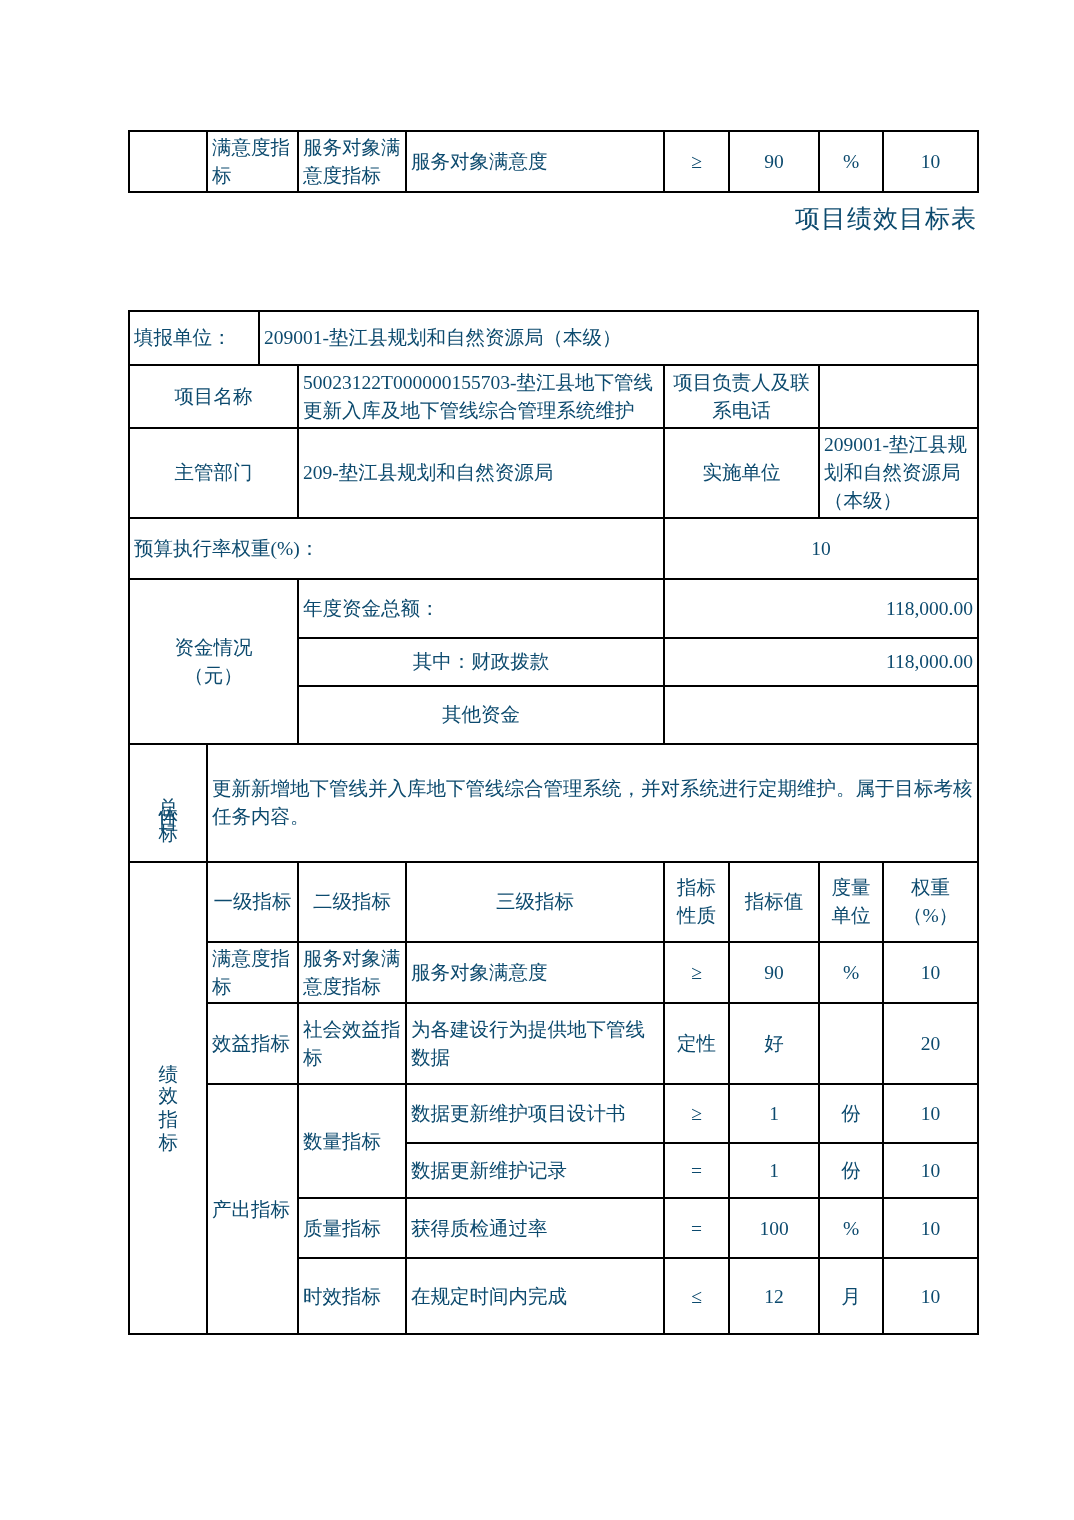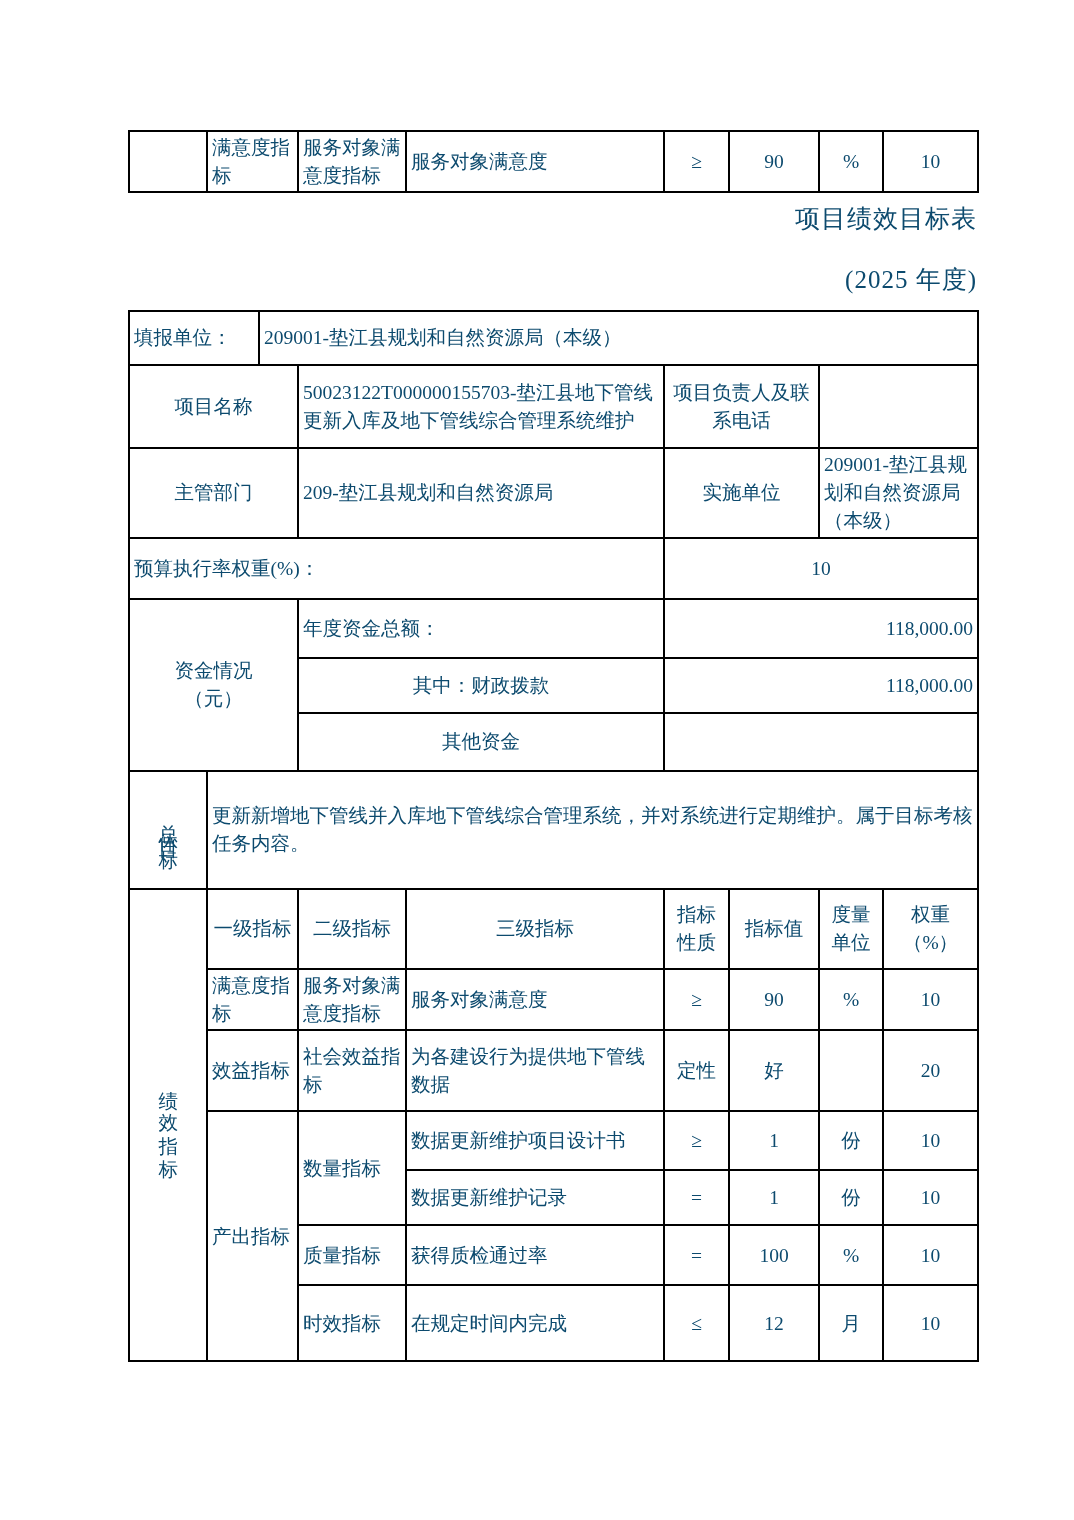--- a/index.html
+++ b/index.html
@@ -83,42 +83,41 @@
       <td class="l">服务对象满意度</td>
       <td class="c">≥</td>
       <td class="c">90</td>
       <td class="c">%</td>
       <td class="c">10</td>
     </tr>
   </tbody>
     </table>
 
   <div class="doc-title" id="title-line">项目绩效目标表</div>
-  <div class="doc-title" id="subtitle-line">(2025 年度)</div>
 
   <table class="grid" id="main-table">
     <colgroup>
       <col style="width:78px">
         <col style="width:52px">
         <col style="width:39px">
       <col style="width:108px">
         <col style="width:258px">
         <col style="width:65px">
       <col style="width:90px">
         <col style="width:64px">
         <col style="width:95px">
     </colgroup>
 
     <tbody>
         <tr style="height:54px">
       <td colspan="2" class="l">填报单位：</td>
       <td colspan="7" class="l">209001-垫江县规划和自然资源局（本级）</td>
     </tr>
 
-    <tr style="height:83px">
+    <tr style="height:63px">
       <td colspan="3" class="c">项目名称</td>
       <td colspan="2" class="l">50023122T000000155703-垫江县地下管线更新入库及地下管线综合管理系统维护</td>
       <td colspan="2" class="c">项目负责人及联系电话</td>
       <td colspan="2" class="l"></td>
     </tr>
 
     <tr style="height:90px">
       <td colspan="3" class="c">主管部门</td>
       <td colspan="2" class="l">209-垫江县规划和自然资源局</td>
       <td colspan="2" class="c">实施单位</td>
@@ -132,21 +131,21 @@
 
     <tr style="height:59px">
       <td colspan="3" rowspan="3" class="c">
         <span>资金情况</span><br>
         <span>（元）</span>
       </td>
       <td colspan="2" class="l">年度资金总额：</td>
       <td colspan="4" class="r">118,000.00</td>
     </tr>
 
-    <tr style="height:55px">
+    <tr style="height:48px">
       <td colspan="2" class="c">其中：财政拨款</td>
       <td colspan="4" class="r">118,000.00</td>
     </tr>
 
     <tr style="height:58px">
       <td colspan="2" class="c">其他资金</td>
       <td colspan="4" class="r"></td>
     </tr>
 
     <tr style="height:118px">

